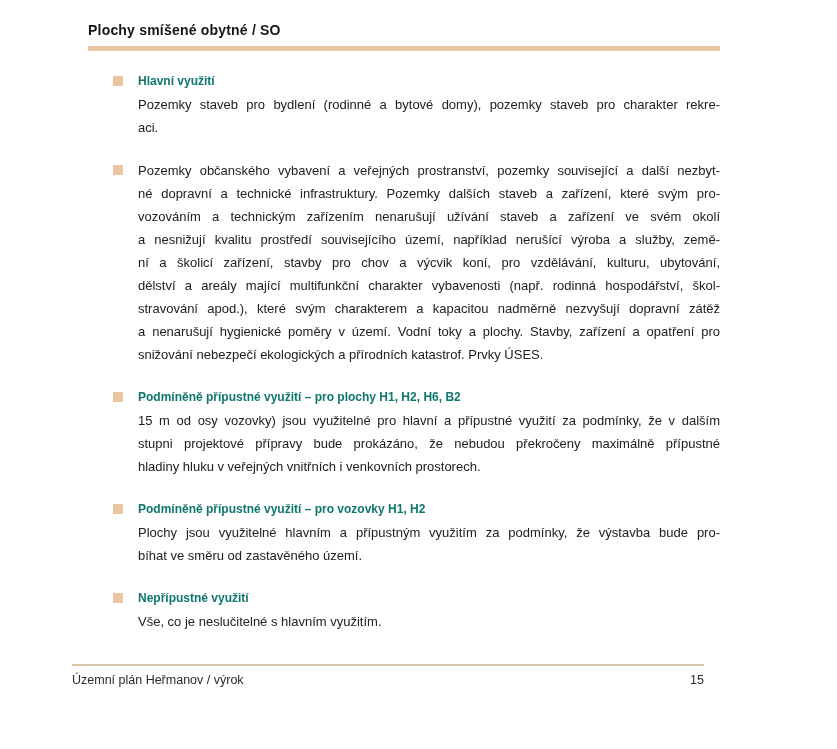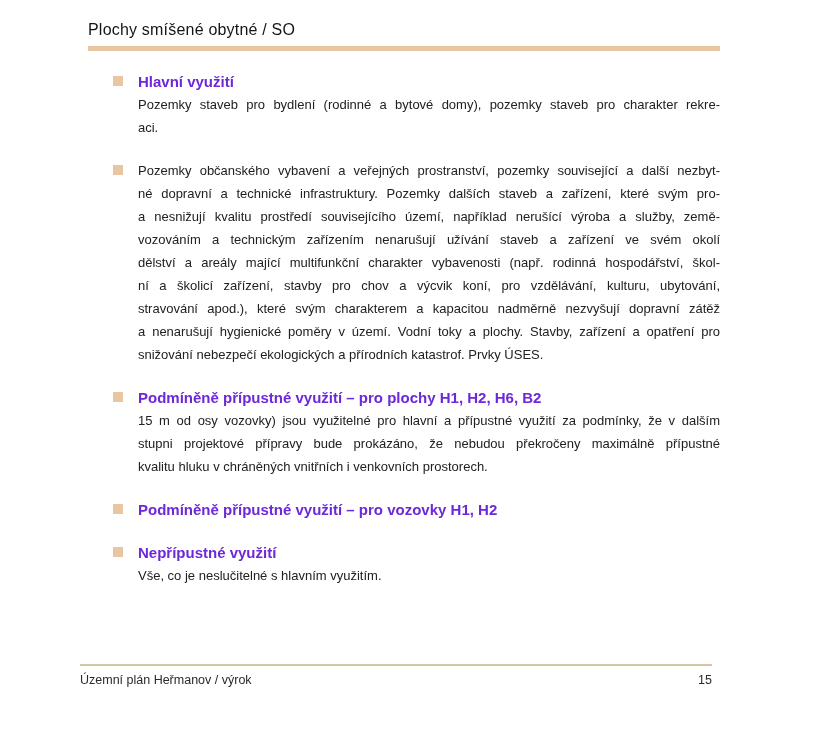--- a/index.html
+++ b/index.html
@@ -20,23 +20,23 @@
     inset: 0;
     background: #ffffff;
   }
   .content {
     position: absolute;
     left: 88px;
     top: 20px;
     width: 632px;
   }
   .page-title {
-    font-size: 16px;
+    font-size: 14px;
     line-height: 20px;
-    font-weight: normal;
+    font-weight: bold;
     letter-spacing: 0.2px;
     color: #151515;
   }
   .title-rule {
     height: 5px;
     background: var(--accent, #e9c6a1);
     margin-top: 6px;
     margin-bottom: 19px;
   }
   .section {
@@ -49,33 +49,33 @@
   .bullet {
     position: absolute;
     left: 25px;
     top: 6px;
     width: 10px;
     height: 10px;
     background: var(--accent, #e9c6a1);
   }
   .heading {
     font-weight: bold;
-    font-size: 15px;
-    color: #6d28d9;
+    font-size: 12px;
+    color: #0f766e;
   }
   .body .line {
     text-align: justify;
     text-align-last: justify;
   }
   .body .line:last-child {
     text-align-last: left;
   }
   .footer {
     position: absolute;
-    left: 80px;
+    left: 72px;
     width: 632px;
     top: 664px;
     font-size: 12.5px;
     color: #2a2a2a;
   }
   .footer-rule {
     height: 2px;
     background: var(--footer-rule, #d9c6a6);
     margin-bottom: 7px;
   }
@@ -101,43 +101,47 @@
           <div class="line">Pozemky staveb pro bydlení (rodinné a bytové domy), pozemky staveb pro charakter rekre-</div>
           <div class="line">aci.</div>
         </div>
     </div>
 
     <div class="section">
       <span class="bullet"></span>
       <div class="body">
           <div class="line">Pozemky občanského vybavení a veřejných prostranství, pozemky související a další nezbyt-</div>
           <div class="line">né dopravní a technické infrastruktury. Pozemky dalších staveb a zařízení, které svým pro-</div>
+          <div class="line">vozováním a technickým zařízením nenarušují užívání staveb a zařízení ve svém okolí</div>
           <div class="line">a nesnižují kvalitu prostředí souvisejícího území, například nerušící výroba a služby, země-</div>
-          <div class="line">vozováním a technickým zařízením nenarušují užívání staveb a zařízení ve svém okolí</div>
+          <div class="line">ní a školicí zařízení, stavby pro chov a výcvik koní, pro vzdělávání, kulturu, ubytování,</div>
           <div class="line">dělství a areály mající multifunkční charakter vybavenosti (např. rodinná hospodářství, škol-</div>
-          <div class="line">ní a školicí zařízení, stavby pro chov a výcvik koní, pro vzdělávání, kulturu, ubytování,</div>
           <div class="line">stravování apod.), které svým charakterem a kapacitou nadměrně nezvyšují dopravní zátěž</div>
           <div class="line">a nenarušují hygienické poměry v území. Vodní toky a plochy. Stavby, zařízení a opatření pro</div>
           <div class="line">snižování nebezpečí ekologických a přírodních katastrof. Prvky ÚSES.</div>
         </div>
     </div>
 
     <div class="section">
       <span class="bullet"></span>
       <div class="heading">Podmíněně přípustné využití – pro plochy H1, H2, H6, B2</div>
       <div class="body">
           <div class="line">15 m od osy vozovky) jsou využitelné pro hlavní a přípustné využití za podmínky, že v dalším</div>
           <div class="line">stupni projektové přípravy bude prokázáno, že nebudou překročeny maximálně přípustné</div>
-          <div class="line">kvalitu hluku v chráněných vnitřních i venkovních prostorech.</div>
+          <div class="line">hladiny hluku v veřejných vnitřních i venkovních prostorech.</div>
         </div>
     </div>
 
     <div class="section">
       <span class="bullet"></span>
       <div class="heading">Podmíněně přípustné využití – pro vozovky H1, H2</div>
+      <div class="body">
+          <div class="line">Plochy jsou využitelné hlavním a přípustným využitím za podmínky, že výstavba bude pro-</div>
+          <div class="line">bíhat ve směru od zastavěného území.</div>
+        </div>
     </div>
 
     <div class="section">
       <span class="bullet"></span>
       <div class="heading">Nepřípustné využití</div>
       <div class="body">
           <div class="line">Vše, co je neslučitelné s hlavním využitím.</div>
         </div>
     </div>
 

